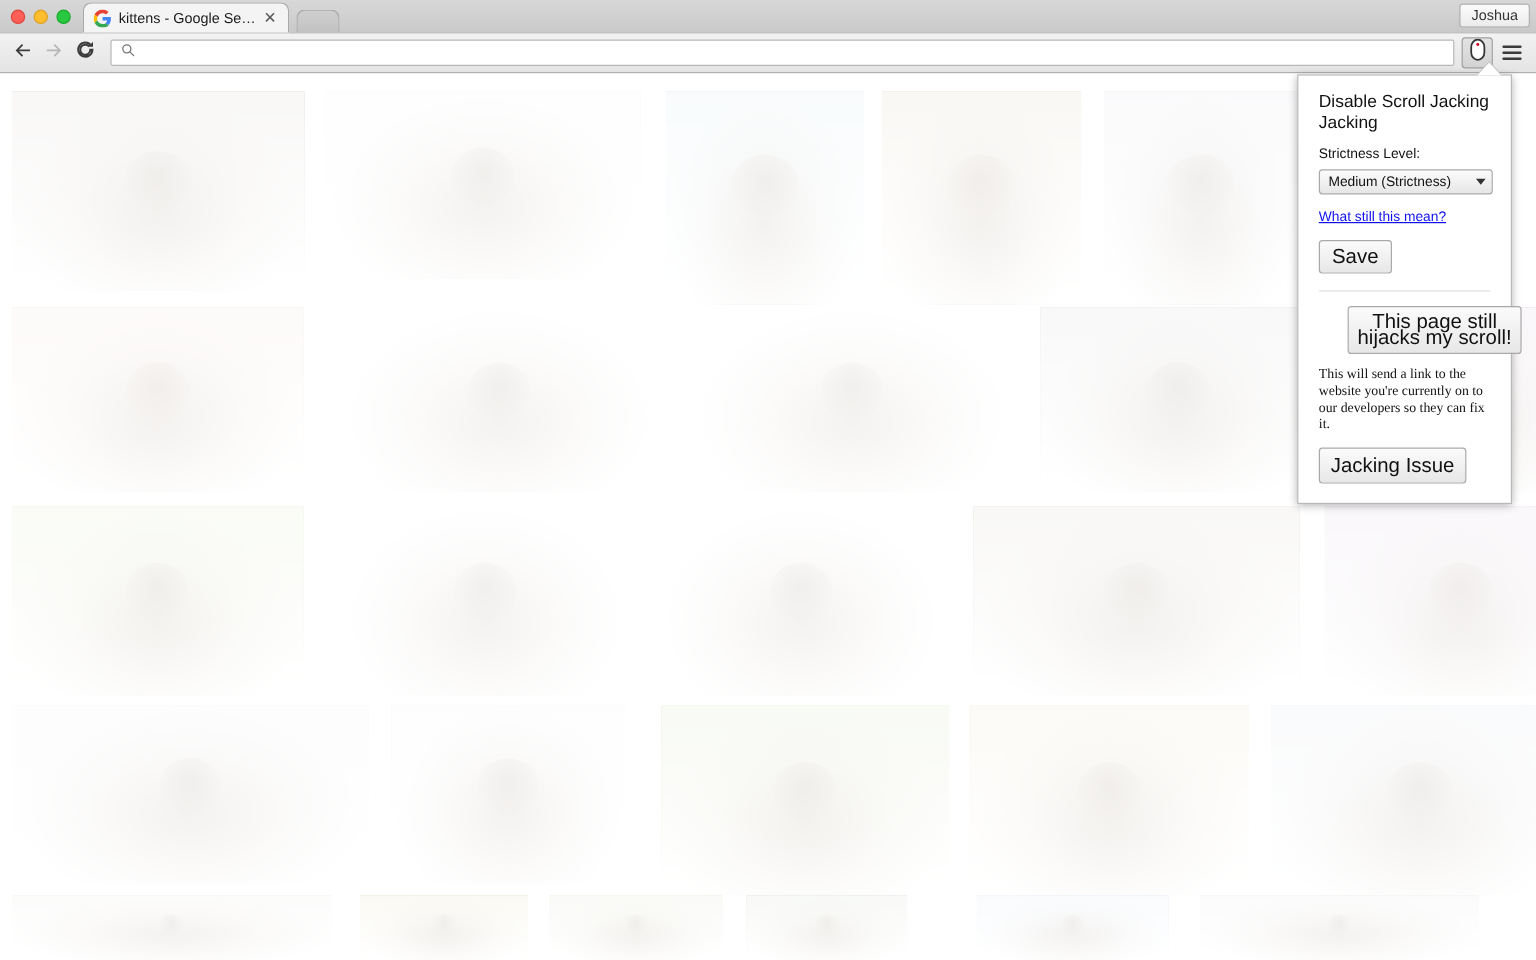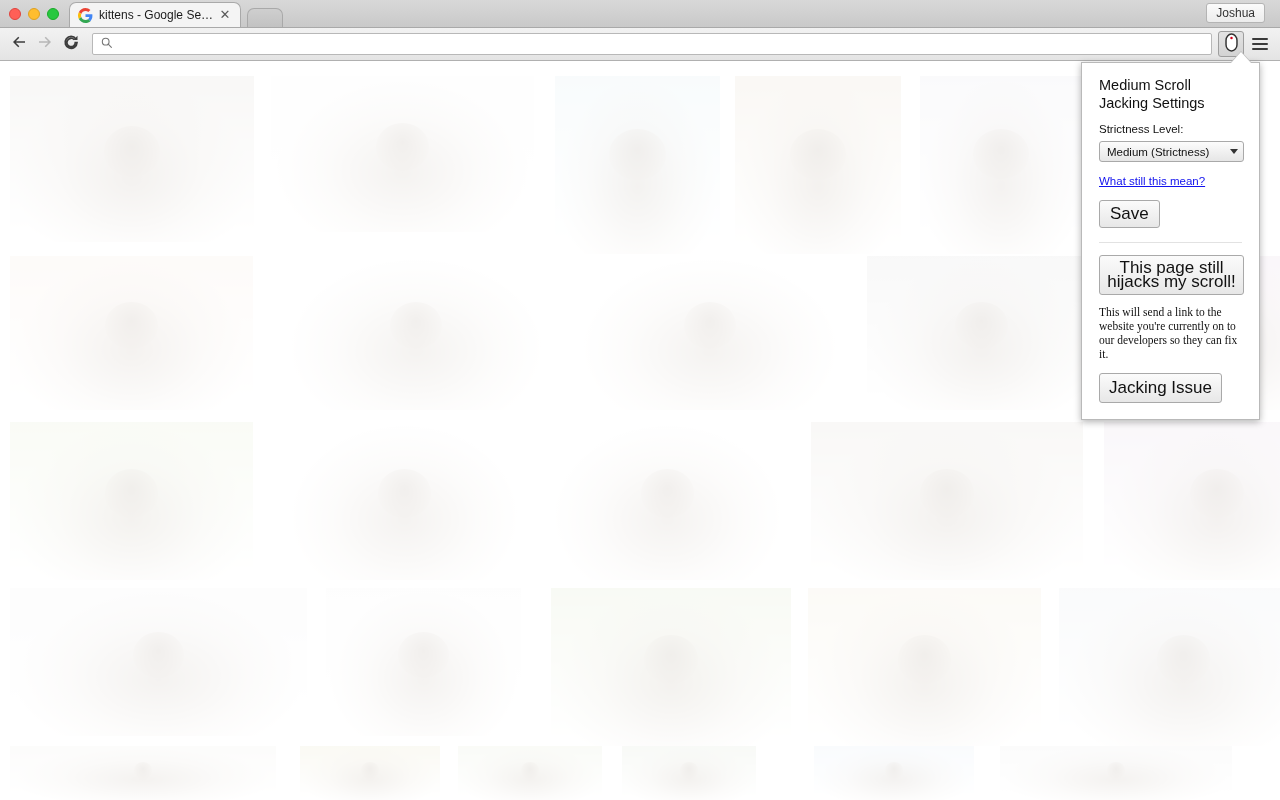--- a/index.html
+++ b/index.html
@@ -55,21 +55,21 @@
   }
   .newtab {
     width: 36px; height: 19px;
     margin-left: 6px; margin-bottom: 0;
     background: linear-gradient(to bottom, #cfcfcf, #c2c2c2);
     border: 1px solid #a9a9a9;
     border-bottom: none;
     border-radius: 7px 7px 0 0;
   }
   .profile-btn {
-    position: absolute; right: 15px; top: 3px;
+    position: absolute; right: 5px; top: 3px;
     height: 20px; padding: 0 9px;
     display: flex; align-items: center;
     font-size: 12px; color: #333;
     background: linear-gradient(to bottom, #fbfbfb, #ececec);
     border: 1px solid #b4b4b4;
     border-radius: 3px;
   }
 
   .toolbar {
     height: 33px;
@@ -187,21 +187,21 @@
     font-family: "Liberation Sans", sans-serif;
     font-size: 17px; color: #111;
     padding: 3px 9px;
     display: inline-block;
     text-align: center;
   }
   .btn-save { padding: 3px 10px; }
   .divider { height: 1px; background: #e2e2e2; margin: 14px 0 12px 0; }
   .btn-hijack {
     display: block; width: 145px;
-    padding: 5px 6px; line-height: 14px;
+    padding: 5px 6px; line-height: 14px; margin-left: 24px;
   }
   .popup-desc {
     font-size: 11.5px; line-height: 14px; color: #111;
     margin: 10px 0 12px 0;
     font-family: Liberation Serif, serif;
   }
   .btn-report { padding: 4px 9px; }
 </style>
 </head>
 <body>
@@ -432,21 +432,21 @@
             <div class="art" style="background: radial-gradient(at 50% 62%, rgba(120, 96, 72, 0.55) 0%, rgba(150, 125, 100, 0.18) 42%, rgba(255, 255, 255, 0) 68%), linear-gradient(rgb(226, 226, 226), rgb(255, 255, 255));"></div>
             <div class="k-body" style="width: 18.36px; height: 16.524px; left: 106.82px; top: 16.2px; background: radial-gradient(at 50% 40%, rgba(110, 88, 66, 0.5), rgba(160, 140, 118, 0.16) 70%, rgba(255, 255, 255, 0) 100%);"></div>
             <div class="wash"></div>
           </div>
         </div>
       </div>
   </div>
 
   <div class="popup-caret"></div>
   <div class="popup">
-    <div class="popup-title">Medium Scroll Jacking Settings</div>
+    <div class="popup-title">Disable Scroll Jacking Jacking</div>
 
     <div class="popup-label">Strictness Level:</div>
 
     <div class="select-box">
       <span>Medium (Strictness)</span>
       <span class="caret-down"></span>
     </div>
 
     <a class="popup-link" href="#">What still this mean?</a>
 

